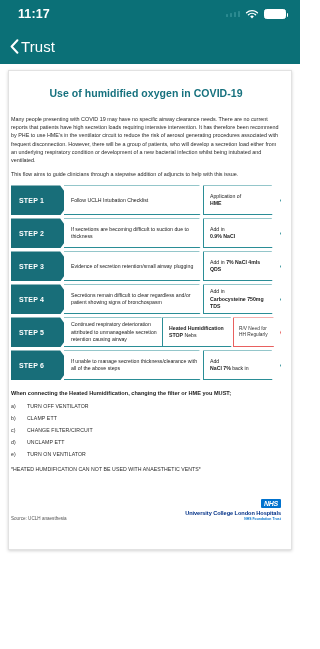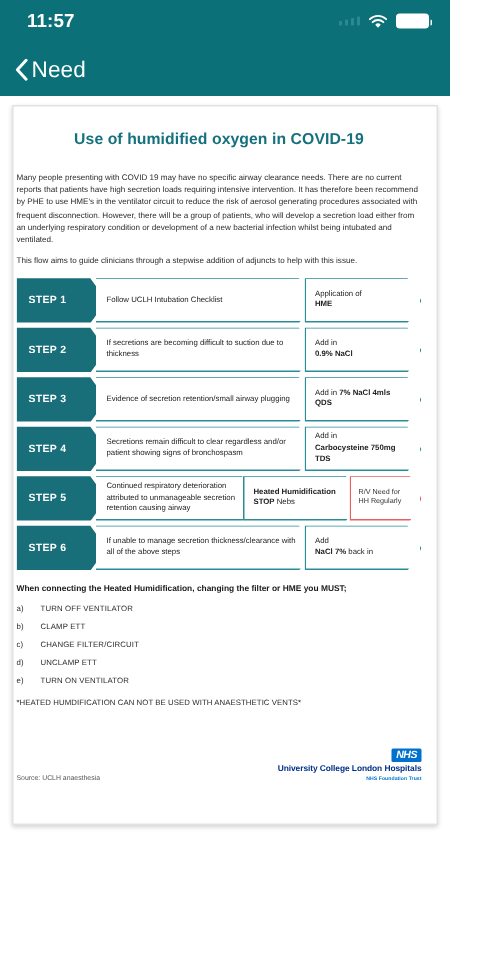--- a/index.html
+++ b/index.html
@@ -264,21 +264,21 @@
   
   .home-area {
     height: 0;
     position: relative;
   }
 </style>
 </head>
 <body>
 
 <div class="status-bar">
-  <span class="status-time">11:57</span>
+  <span class="status-time">11:17</span>
   <div class="status-right">
     <span class="signal-dots">
       <i></i>
         <i></i>
         <i></i>
         <i></i>
     </span>
     <span>
       <svg class="wifi-icon" viewBox="0 0 16 12">
         <path d="M8 10.6 L5.9 8.2 a3.1 3.1 0 0 1 4.2 0 Z" fill="#ffffff"></path>
@@ -290,21 +290,21 @@
   </div>
 </div>
 
 <div class="nav-bar">
   <div class="back-button">
     <span>
       <svg class="chevron-left" viewBox="0 0 9 15">
         <path d="M7.4 1.2 L1.6 7.5 L7.4 13.8" stroke="#ffffff" stroke-width="2" fill="none" stroke-linecap="round" stroke-linejoin="round"></path>
       </svg>
     </span>
-    <span class="back-label">Need</span>
+    <span class="back-label">Trust</span>
   </div>
 </div>
 
 <div class="content-area">
   <div class="doc-card">
 
     <div class="doc-title">Use of humidified oxygen in COVID-19</div>
 
     <div class="doc-para">Many people presenting with COVID 19 may have no specific airway clearance needs. There are no current reports that patients have high secretion loads requiring intensive intervention. It has therefore been recommend by PHE to use HME's in the ventilator circuit to reduce the risk of aerosol generating procedures associated with frequent disconnection. However, there will be a group of patients, who will develop a secretion load either from an underlying respiratory condition or development of a new bacterial infection whilst being intubated and ventilated.</div>
     <div class="doc-para">This flow aims to guide clinicians through a stepwise addition of adjuncts to help with this issue.</div>

